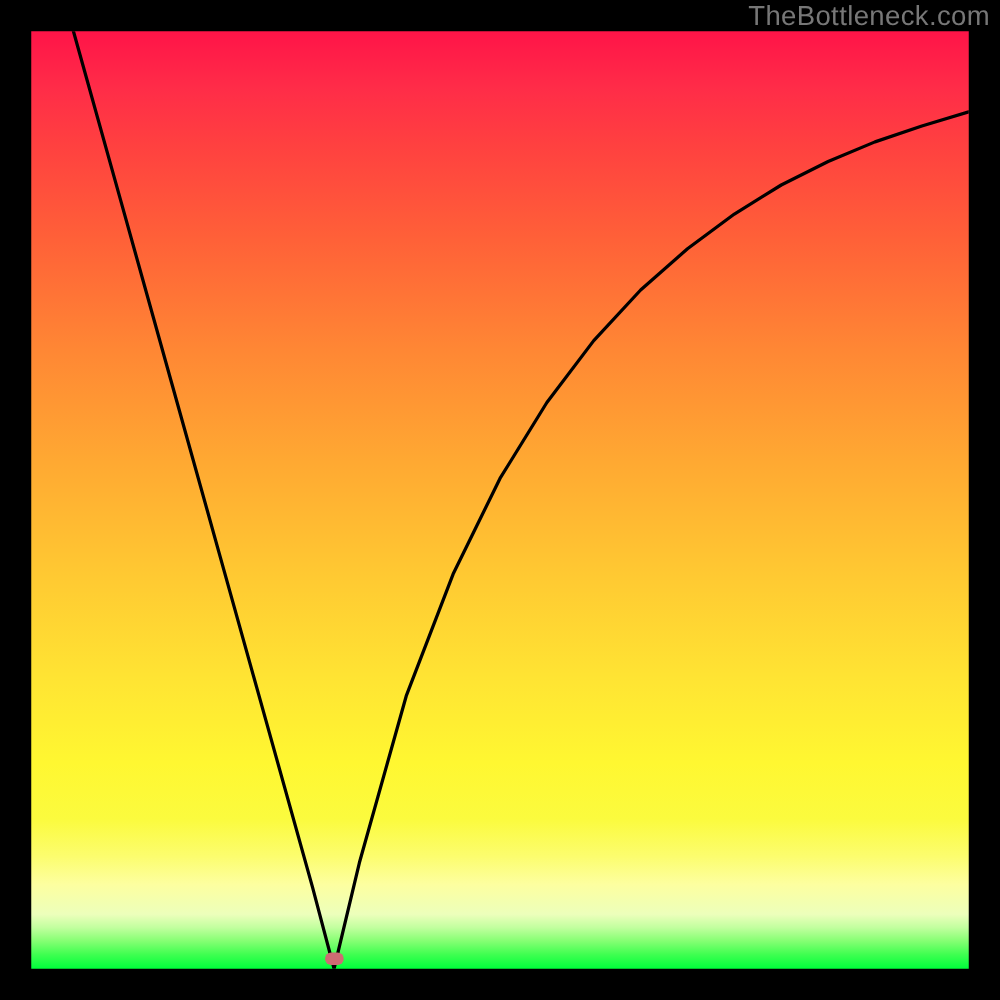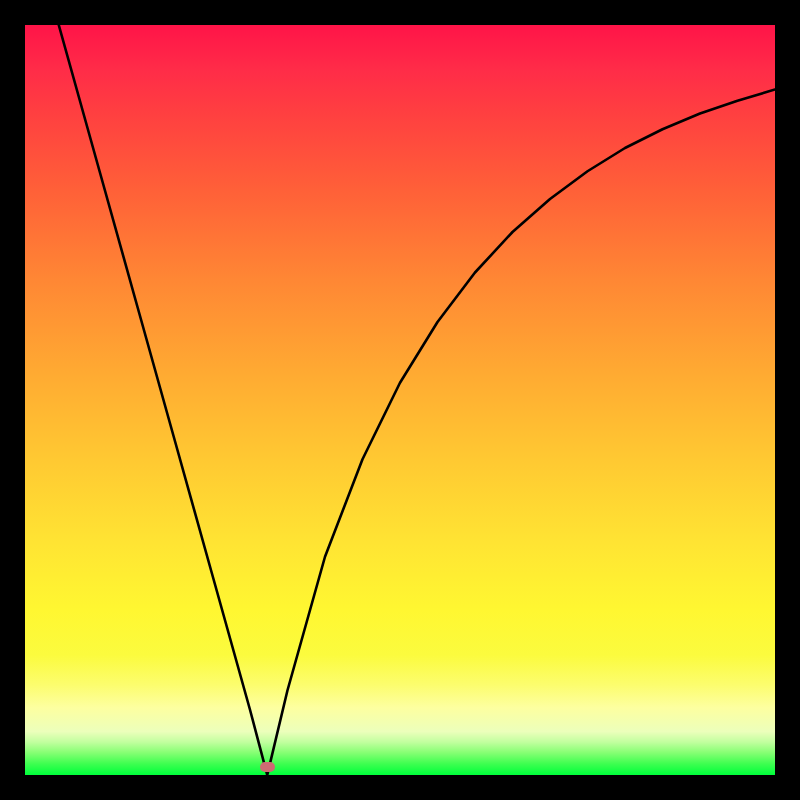--- a/index.html
+++ b/index.html
@@ -67,20 +67,21 @@
     letter-spacing: 0.3px;
     user-select: none;
     font-weight: 400;
   }
 </style>
 </head>
 <body>
 
 <div class="chart-wrap">
 
+  <div class="watermark">TheBottleneck.com</div>
 
   <div class="plot-area">
     <svg viewBox="0 0 750 750" preserveAspectRatio="none">
       <path d="M33.75 0.00 L75.00 147.75 L112.50 282.00 L150.00 416.25 L187.50 550.50 L225.00 684.75 L242.25 750.00 L262.50 665.25 L300.00 531.75 L337.50 434.25 L375.00 357.75 L412.50 297.00 L450.00 247.50 L487.50 207.00 L525.00 174.00 L562.50 146.25 L600.00 123.00 L637.50 104.25 L675.00 88.50 L712.50 75.75 L750.00 64.50" fill="none" stroke="#000" stroke-width="2.6" stroke-linecap="round" stroke-linejoin="round"></path>
     </svg>
     <div class="marker" style="left: 234.75px; top: 737px;"></div>
   </div>
 
 </div>
 

